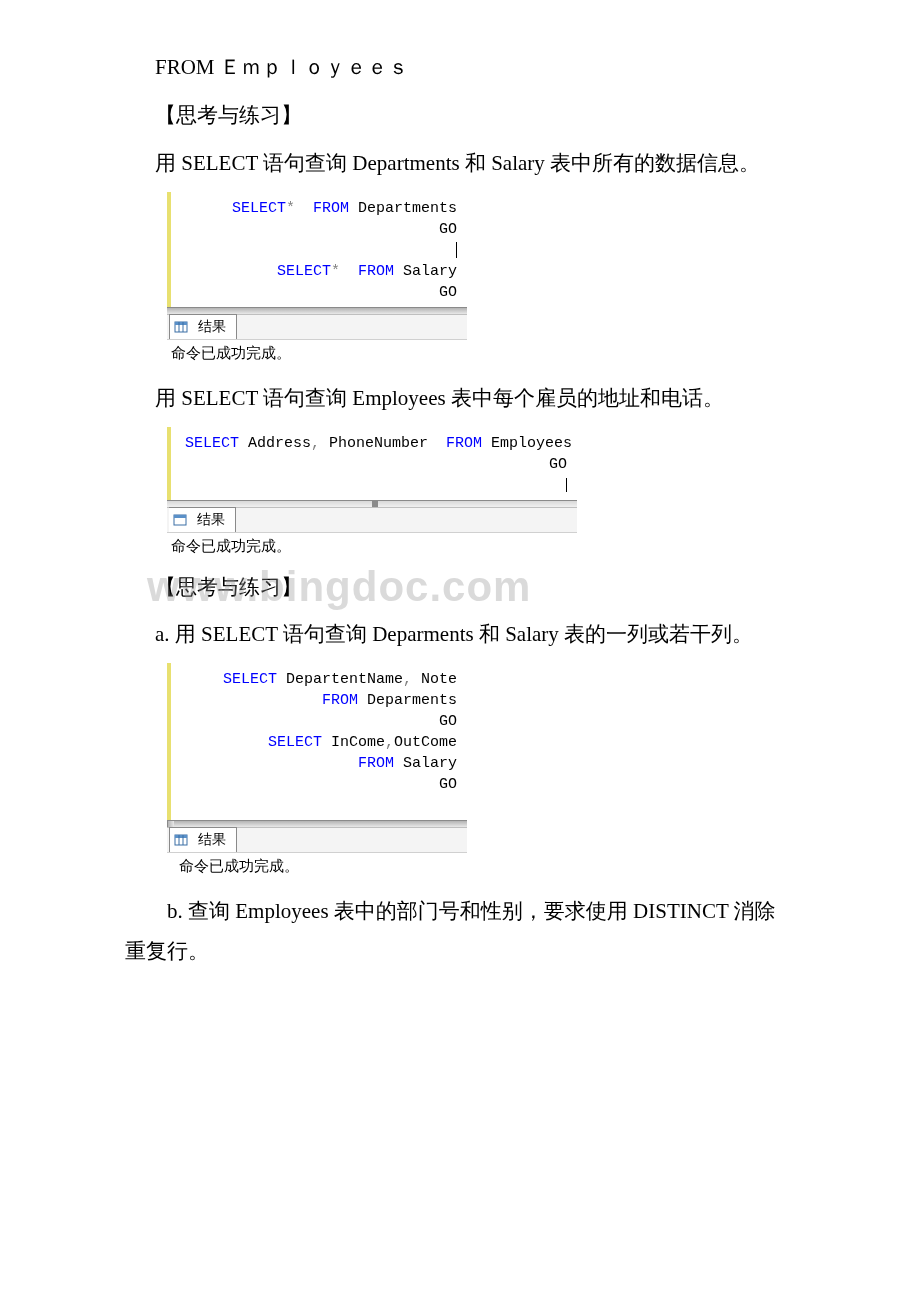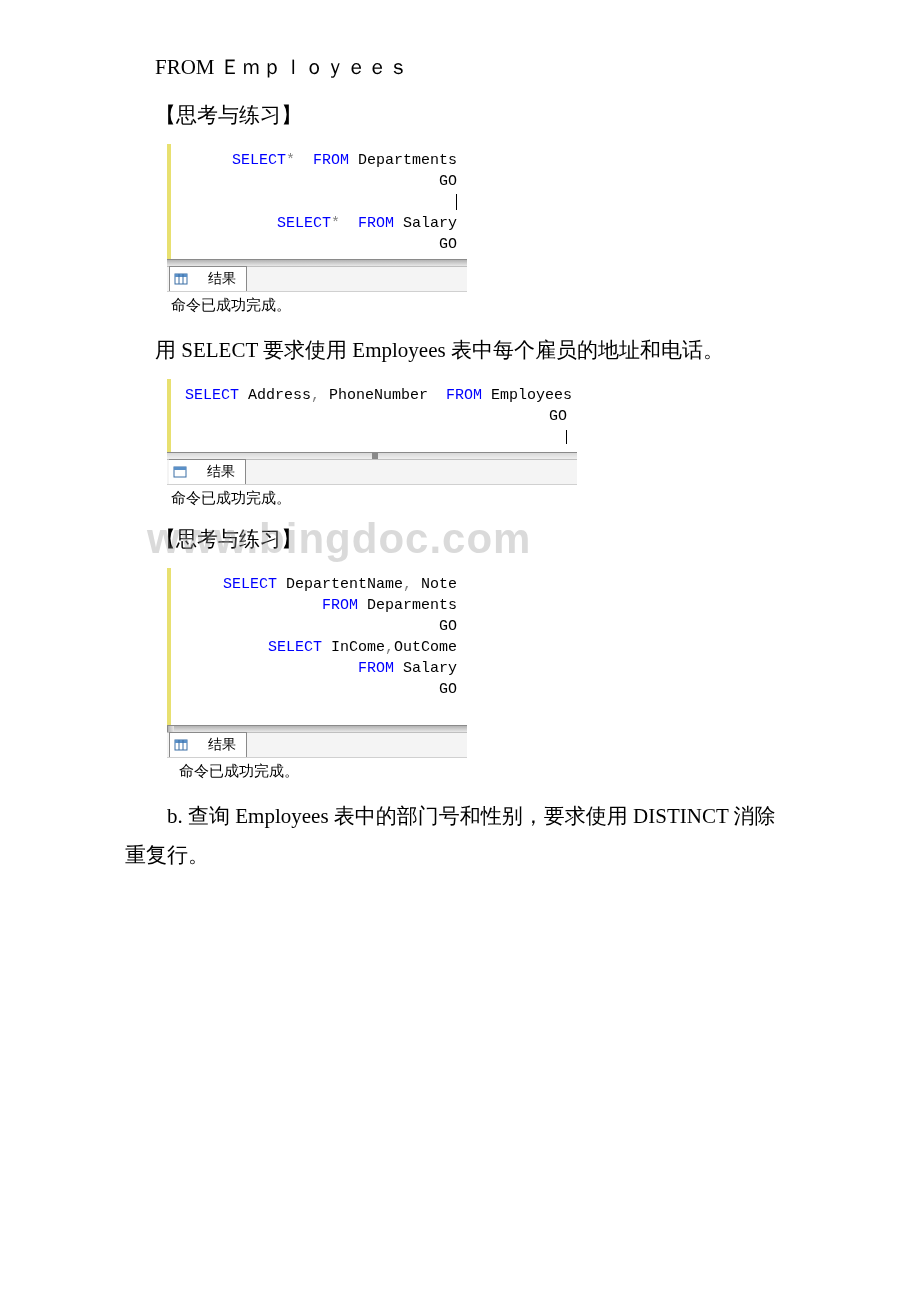--- a/index.html
+++ b/index.html
@@ -88,21 +88,21 @@
   }
   .tab {
     background: #fff;
     border: 1px solid #8a8a8a;
     border-bottom: none;
     font-size: 14px;
     padding: 2px 10px 2px 4px;
     font-family: Liberation Mono, monospace;
     display: flex;
     align-items: center;
-    gap: 20px;
+    gap: 10px;
     height: 20px;
   }
   .tab-icon {
     width: 14px;
     height: 14px;
     display: inline-flex;
     align-items: center;
     justify-content: center;
     font-size: 11px;
     font-weight: bold;
@@ -143,20 +143,21 @@
 
 <div class="page">
 
   <p class="text-line">
     <span class="latin">FROM</span>
     <span>Ｅｍｐｌｏｙｅｅｓ</span>
   </p>
 
   <p class="text-line">【思考与练习】</p>
 
+  <p class="text-line"><span>用 SELECT 语句查询 Departments 和 Salary 表中所有的数据信息。</span></p>
 
   <div class="codeblock block1">
     <div class="code-area"><span class="kw">SELECT</span><span class="op">*</span><span class="kw">  FROM</span><span class="pl"> Departments</span>
 <span class="pl">GO</span>
 <span class="pl"><span class="caret"></span></span>
 <span class="kw">SELECT</span><span class="op">*</span><span class="kw">  FROM</span><span class="pl"> Salary</span>
 <span class="pl">GO</span></div>
     <div class="scroll-top"></div>
     <div class="tabbar">
       <div class="tab">
@@ -167,21 +168,21 @@
               <line x1="5" y1="2" x2="5" y2="12" stroke="#3a6ea5"></line>
               <line x1="9" y1="2" x2="9" y2="12" stroke="#3a6ea5"></line>
             </svg>
         </span>
         <span>结果</span>
       </div>
     </div>
     <div class="status-bar">命令已成功完成。</div>
   </div>
 
-  <p class="text-line" style="margin-top:14px;"><span>用 SELECT 要求使用 Employees 表中每个雇员的地址和电话。</span></p>
+  <p class="text-line" style="margin-top:14px;"><span>用 SELECT 语句查询 Employees 表中每个雇员的地址和电话。</span></p>
 
   <div class="codeblock block2">
     <div class="code-area"><span class="kw">SELECT</span><span class="pl"> Address</span><span class="op">,</span><span class="pl"> PhoneNumber  </span><span class="kw">FROM</span><span class="pl"> Employees</span>
 <span class="pl">GO</span>
 <span class="pl"><span class="caret" style="height:14px;"></span></span></div>
     <div class="scroll-top light">
       <div class="handle-marker"></div>
     </div>
     <div class="tabbar">
       <div class="tab" style="border-left:none;">
@@ -193,20 +194,21 @@
         </span>
         <span>结果</span>
       </div>
     </div>
     <div class="status-bar">命令已成功完成。</div>
     <div class="watermark" style="left:-20px; top:136px;">www.bingdoc.com</div>
   </div>
 
   <p class="text-line" style="margin-top:10px;">【思考与练习】</p>
 
+  <p class="text-line"><span>a. 用 SELECT 语句查询 Deparments 和 Salary 表的一列或若干列。</span></p>
 
   <div class="codeblock block3">
     <div class="code-area" style="padding-left:24px;"><span class="kw">SELECT</span><span class="pl"> DepartentName</span><span class="op">,</span><span class="pl"> Note</span>
 <span class="kw">FROM</span><span class="pl"> Deparments</span>
 <span class="pl">GO</span>
 <span class="kw">SELECT</span><span class="pl"> InCome</span><span class="op">,</span><span class="pl">OutCome</span>
 <span class="kw">FROM</span><span class="pl"> Salary</span>
 <span class="pl">GO</span>
 
 </div>

